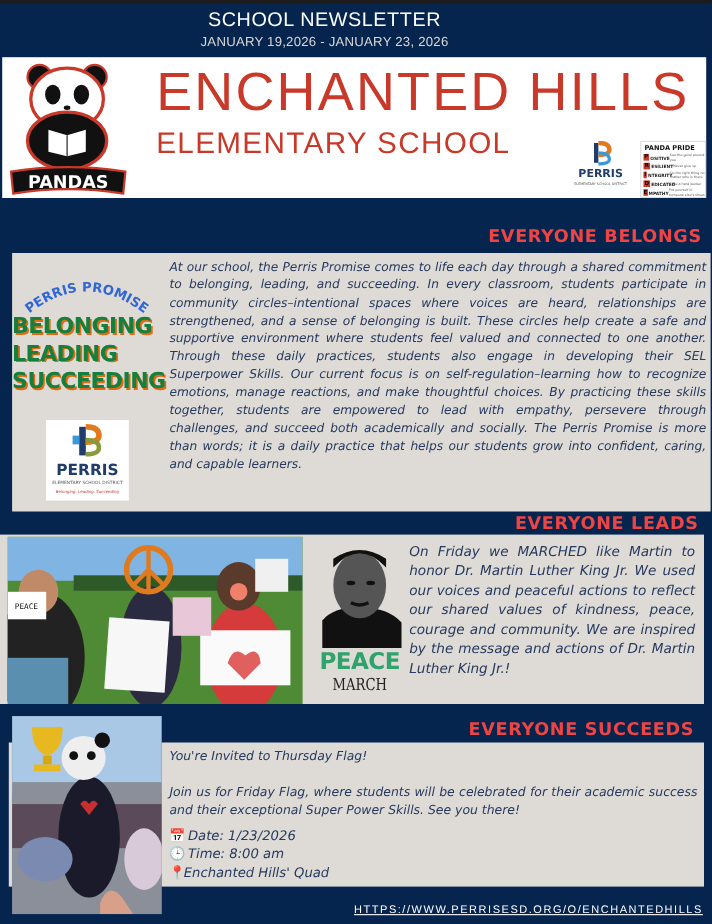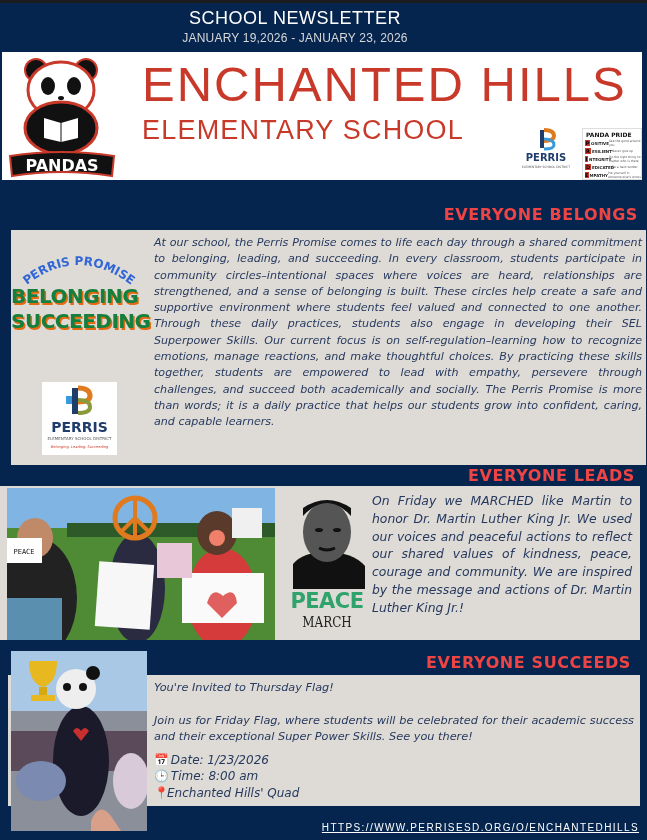--- a/index.html
+++ b/index.html
@@ -122,20 +122,21 @@
 
 <div class="sec-head" style="right:9px; top:205px;">EVERYONE BELONGS</div>
 <div class="panel belongs-panel">
   <div class="promise-art">
     <svg class="promise-arc" viewBox="0 0 135 40">
       <path id="arcpath" d="M12 40 Q67 -6 124 40" fill="none"></path>
       <text font-family="DejaVu Sans, sans-serif" font-weight="bold" font-size="12" fill="#3266d6"><textPath href="#arcpath" startOffset="50%" text-anchor="middle">PERRIS PROMISE</textPath></text>
     </svg>
     <div class="promise-words">
       <div>BELONGING</div>
+      <div>LEADING</div>
       <div>SUCCEEDING</div>
     </div>
   </div>
   <svg class="perris-logo-box" viewBox="0 0 75 73">
     <rect width="75" height="73" fill="#fff"></rect>
     <rect x="30" y="6" width="6" height="26" fill="#1f3c6b"></rect>
     <path d="M36 6 Q48 6 48 14 Q48 20 36 20" fill="none" stroke="#e07a1f" stroke-width="5"></path>
     <path d="M36 18 Q48 18 48 25 Q48 31 36 31" fill="none" stroke="#8a9a3a" stroke-width="4"></path>
     <rect x="24" y="14" width="6" height="8" fill="#3a9ad9"></rect>
     <text x="37.5" y="50" text-anchor="middle" font-family="DejaVu Sans, sans-serif" font-weight="bold" font-size="14" fill="#1f3c6b">PERRIS</text>

